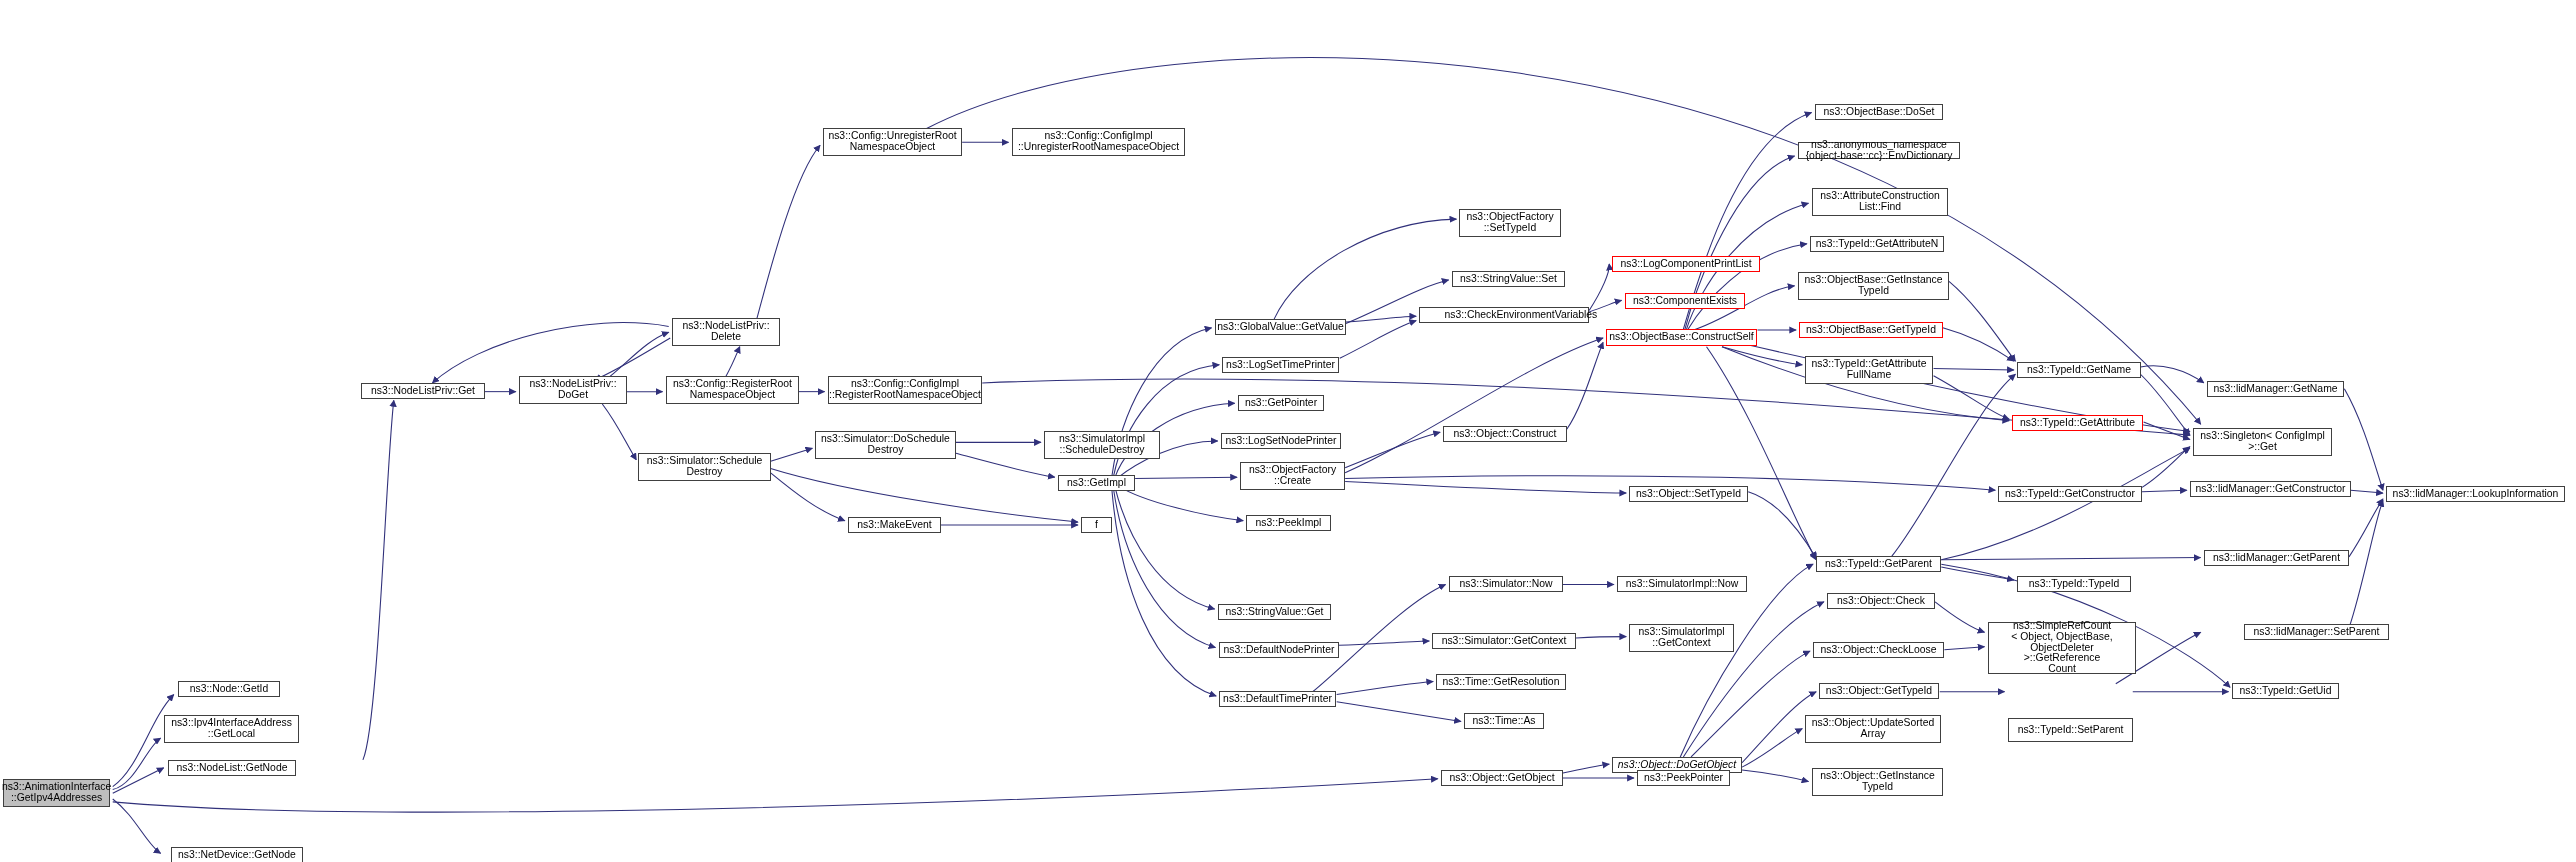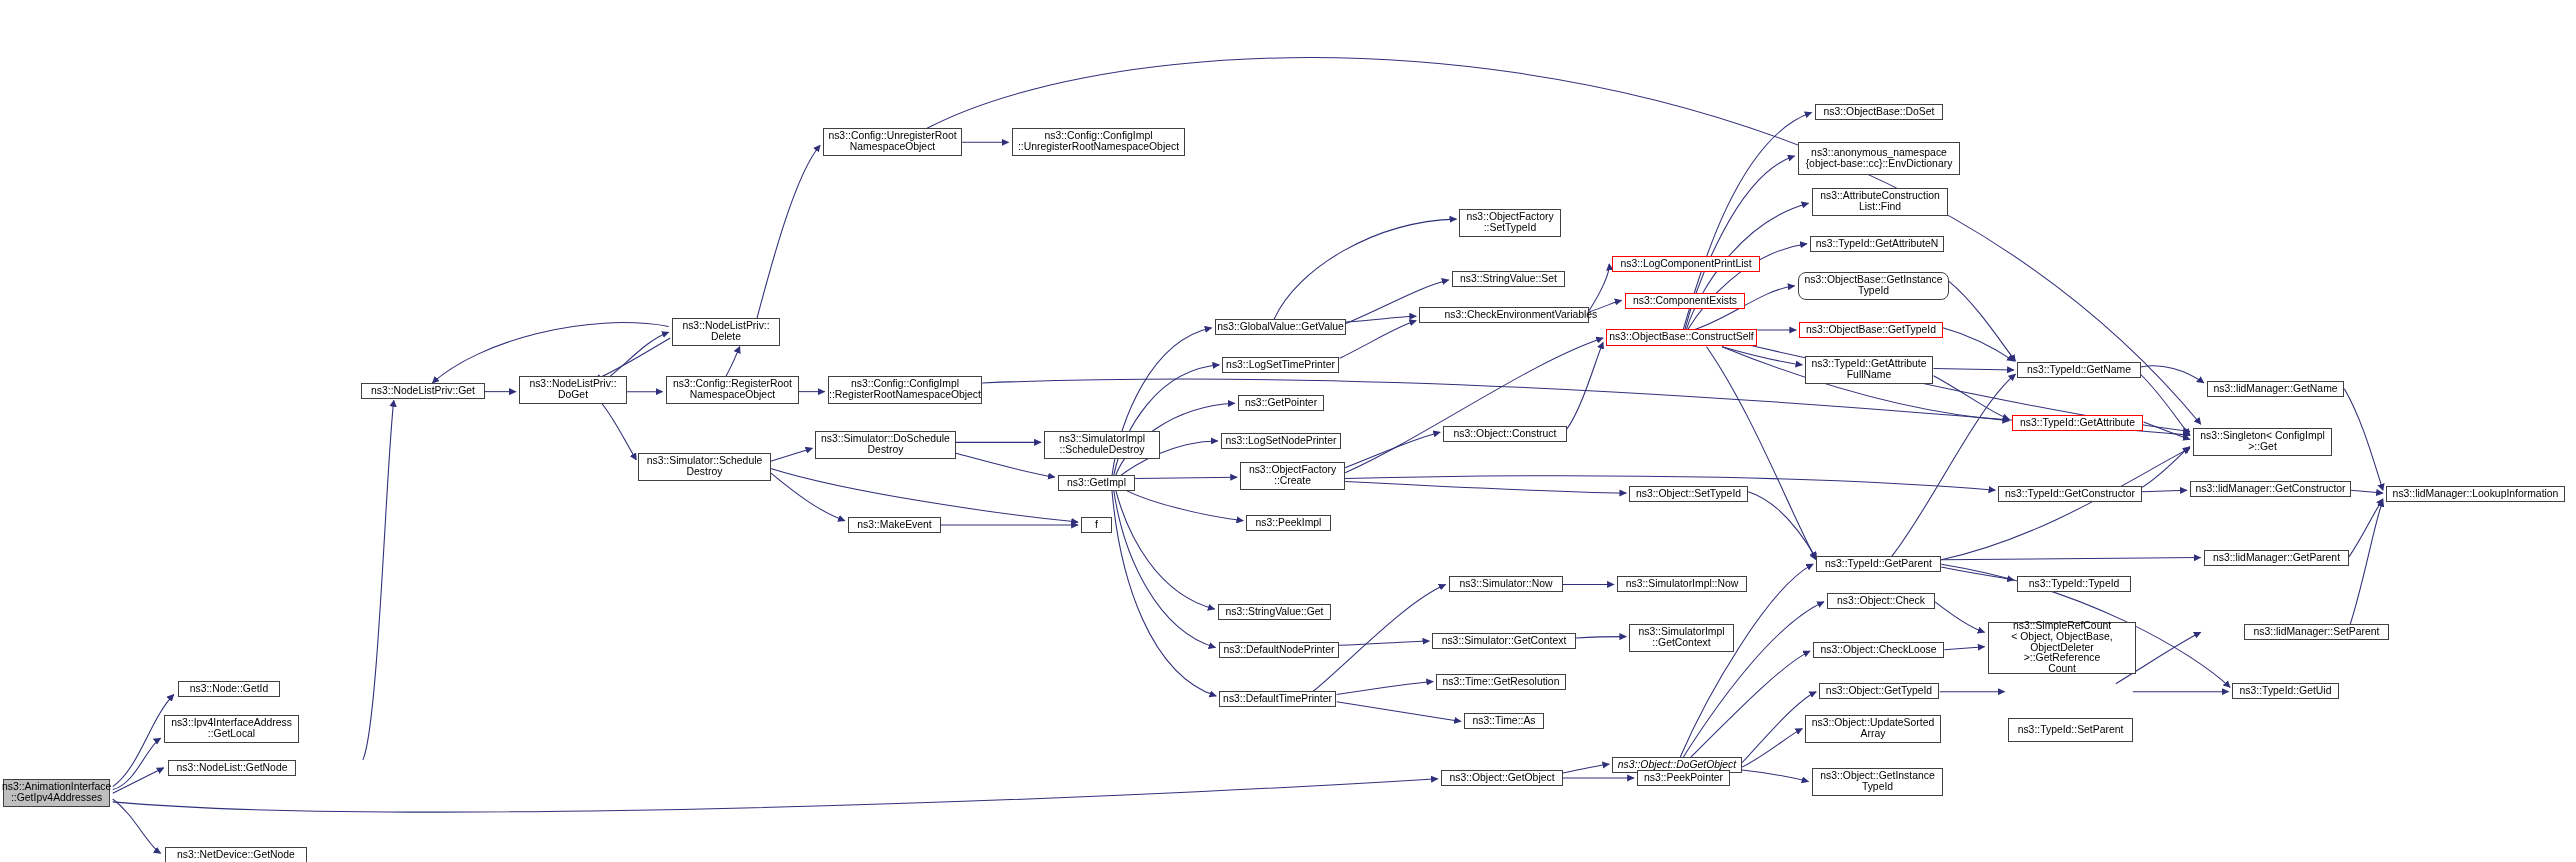--- a/index.html
+++ b/index.html
@@ -119,21 +119,21 @@
         <path d="M2516,452 C2560,465 2590,485 2608,498" fill="none" stroke="#30307a" stroke-width="1.4" marker-end="url(#arrow)" transform="scale(1,0.938655462184874)"></path>
       </g>
   </svg>
   <div id="node-layer">
       <div class="node root" style="left: 3.1px; top: 779px; width: 107px; height: 27.5px;">ns3::AnimationInterface
 ::GetIpv4Addresses</div>
       <div class="node" style="left: 178px; top: 681px; width: 102px; height: 16px;">ns3::Node::GetId</div>
       <div class="node" style="left: 164px; top: 715px; width: 135px; height: 27.5px;">ns3::Ipv4InterfaceAddress
 ::GetLocal</div>
       <div class="node" style="left: 168px; top: 760px; width: 128px; height: 16px;">ns3::NodeList::GetNode</div>
-      <div class="node" style="left: 165px; top: 847px; width: 142px; height: 16px;">ns3::NetDevice::GetNode</div>
+      <div class="node" style="left: 171px; top: 847px; width: 132px; height: 16px;">ns3::NetDevice::GetNode</div>
       <div class="node" style="left: 361px; top: 383px; width: 124px; height: 16px;">ns3::NodeListPriv::Get</div>
       <div class="node thick" style="left: 519px; top: 376px; width: 108px; height: 27.5px;">ns3::NodeListPriv::
 DoGet</div>
       <div class="node" style="left: 672px; top: 318px; width: 108px; height: 27.5px;">ns3::NodeListPriv::
 Delete</div>
       <div class="node" style="left: 666px; top: 376px; width: 133px; height: 27.5px;">ns3::Config::RegisterRoot
 NamespaceObject</div>
       <div class="node" style="left: 828px; top: 376px; width: 154px; height: 27.5px;">ns3::Config::ConfigImpl
 ::RegisterRootNamespaceObject</div>
       <div class="node" style="left: 823px; top: 128px; width: 139px; height: 27.5px;">ns3::Config::UnregisterRoot
@@ -172,26 +172,26 @@
       <div class="node red" style="left: 1612px; top: 256px; width: 148px; height: 16px;">ns3::LogComponentPrintList</div>
       <div class="node red" style="left: 1625px; top: 293px; width: 120px; height: 16px;">ns3::ComponentExists</div>
       <div class="node red" style="left: 1606px; top: 329px; width: 151px; height: 17.4px;">ns3::ObjectBase::ConstructSelf</div>
       <div class="node" style="left: 1629px; top: 486px; width: 119px; height: 16px;">ns3::Object::SetTypeId</div>
       <div class="node" style="left: 1617px; top: 576px; width: 130px; height: 16px;">ns3::SimulatorImpl::Now</div>
       <div class="node" style="left: 1629px; top: 624px; width: 105px; height: 27.5px;">ns3::SimulatorImpl
 ::GetContext</div>
       <div class="node" style="left: 1612px; top: 757px; width: 130px; height: 16px; font-style: italic;">ns3::Object::DoGetObject</div>
       <div class="node" style="left: 1637px; top: 770px; width: 93px; height: 16px;">ns3::PeekPointer</div>
       <div class="node" style="left: 1815px; top: 104px; width: 128px; height: 16px;">ns3::ObjectBase::DoSet</div>
-      <div class="node" style="left: 1798px; top: 142px; width: 162px; height: 33px;">ns3::anonymous_namespace
+      <div class="node" style="left: 1798px; top: 142px; width: 162px; height: 17px;">ns3::anonymous_namespace
 {object-base::cc}::EnvDictionary</div>
       <div class="node" style="left: 1812px; top: 188px; width: 136px; height: 27.5px;">ns3::AttributeConstruction
 List::Find</div>
       <div class="node" style="left: 1810px; top: 236px; width: 134px; height: 16px;">ns3::TypeId::GetAttributeN</div>
-      <div class="node" style="left: 1798px; top: 272px; width: 151px; height: 27.5px; border-radius: 8px;">ns3::ObjectBase::GetInstance
+      <div class="node" style="left: 1798px; top: 272px; width: 151px; height: 27.5px;">ns3::ObjectBase::GetInstance
 TypeId</div>
       <div class="node red" style="left: 1799px; top: 322px; width: 144px; height: 16px;">ns3::ObjectBase::GetTypeId</div>
       <div class="node" style="left: 1805px; top: 356px; width: 128px; height: 27.5px;">ns3::TypeId::GetAttribute
 FullName</div>
       <div class="node" style="left: 1816px; top: 556px; width: 125px; height: 16px;">ns3::TypeId::GetParent</div>
       <div class="node" style="left: 1827px; top: 593px; width: 108px; height: 16px;">ns3::Object::Check</div>
       <div class="node" style="left: 1813px; top: 642px; width: 131px; height: 16px;">ns3::Object::CheckLoose</div>
       <div class="node" style="left: 1819px; top: 683px; width: 120px; height: 16px;">ns3::Object::GetTypeId</div>
       <div class="node" style="left: 1805px; top: 715px; width: 136px; height: 27.5px;">ns3::Object::UpdateSorted
 Array</div>

